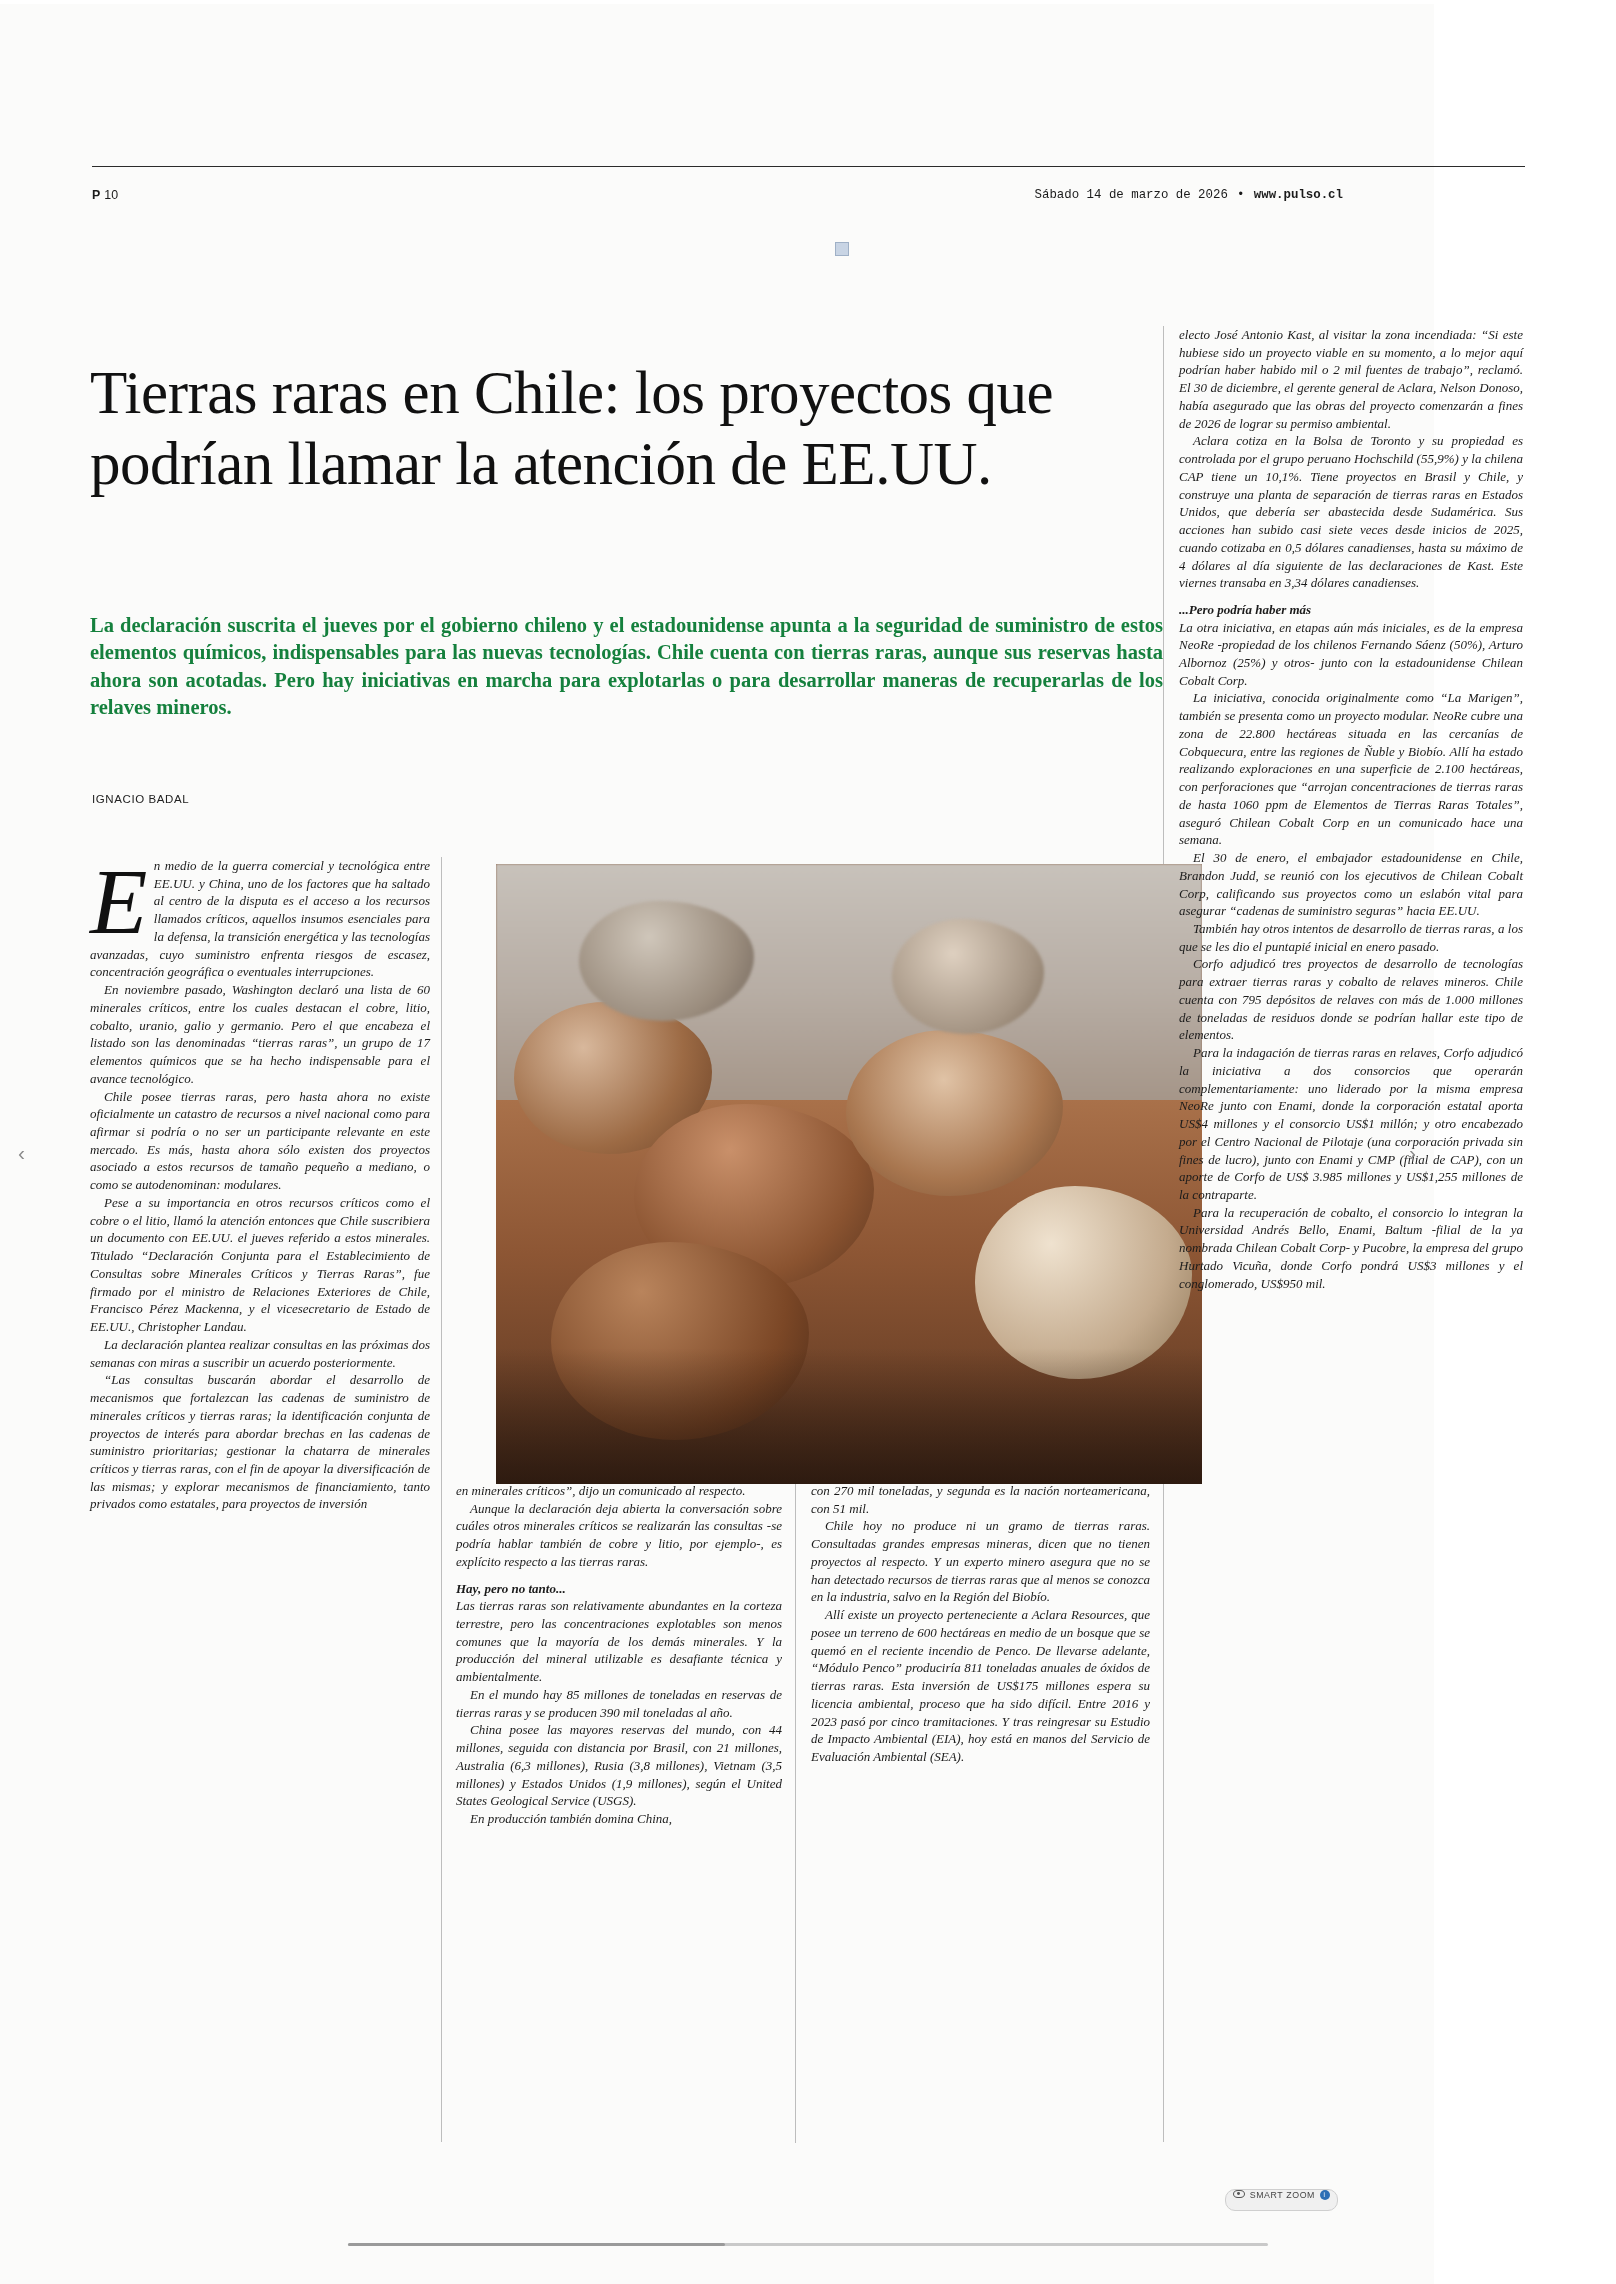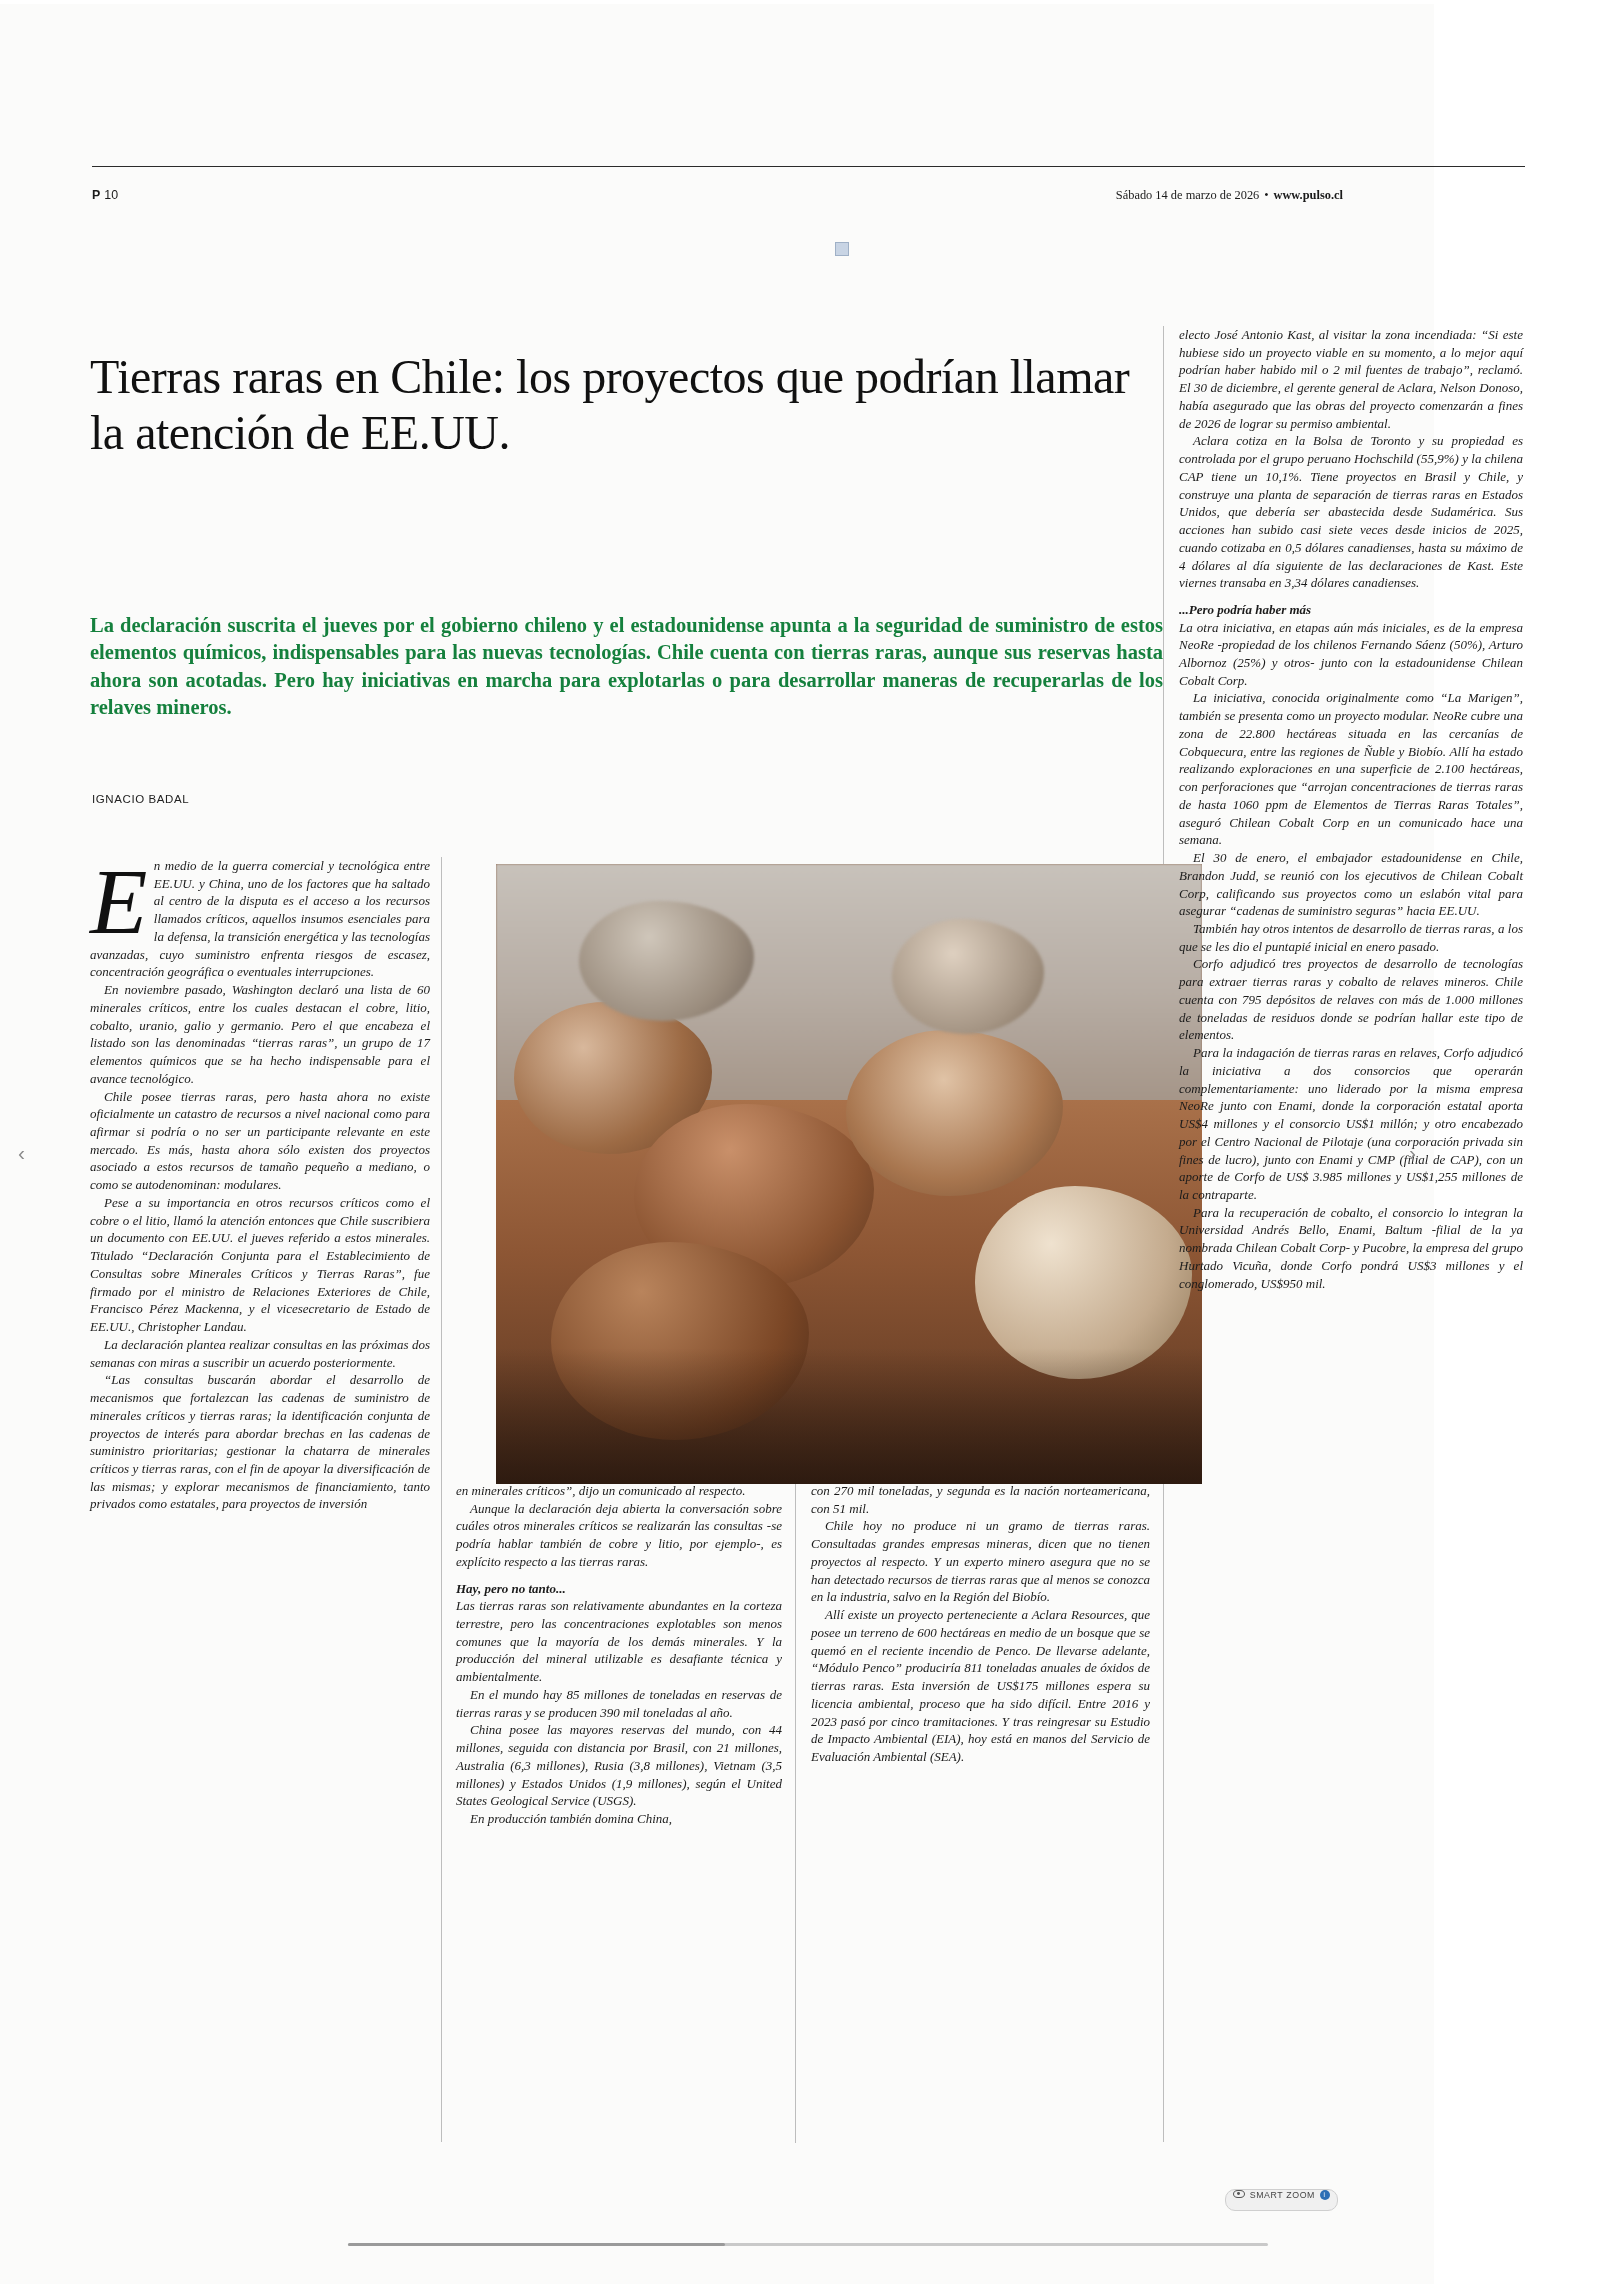--- a/index.html
+++ b/index.html
@@ -34,21 +34,21 @@
     position: absolute;
     left: 92px; top: 184px;
     font-family: "Liberation Sans", sans-serif;
     font-size: 12.4px;
     letter-spacing: 0.2px;
   }
   .folio b { font-weight: bold; }
   .dateline {
     position: absolute;
     right: 91px; top: 184px;
-    font-family: Liberation Serif, serif;
+    font-family: Liberation Mono, monospace;
     font-size: 12.4px;
     text-align: center;
     white-space: nowrap;
   }
   .dateline .site { font-weight: bold; }
   .dateline .dot { padding: 0 1.8px; }
 
   
   .center-marker {
     position: absolute;
@@ -58,21 +58,21 @@
     border: 0.5px solid #9fb0c6;
   }
 
   
   .headline {
     position: absolute;
     left: 90px; top: 313px;
     width: 1073px;
     font-family: "Liberation Serif", serif;
     font-weight: normal;
-    font-size: 48px;
+    font-size: 61px;
     line-height: 1.16;
     letter-spacing: -0.5px;
     color: #111111;
   }
   .standfirst {
     position: absolute;
     left: 90px; top: 608px;
     width: 1073px;
     font-family: "Liberation Serif", serif;
     font-weight: bold;

